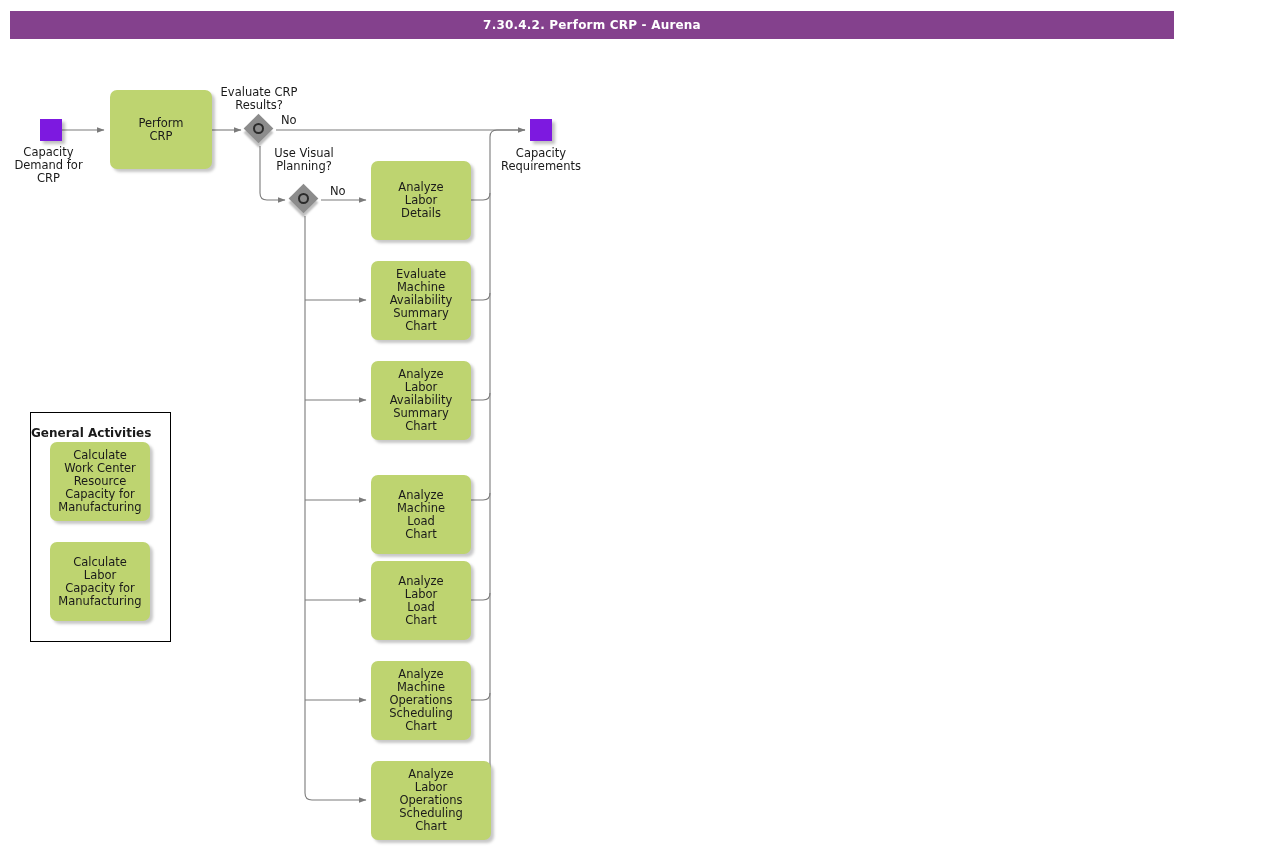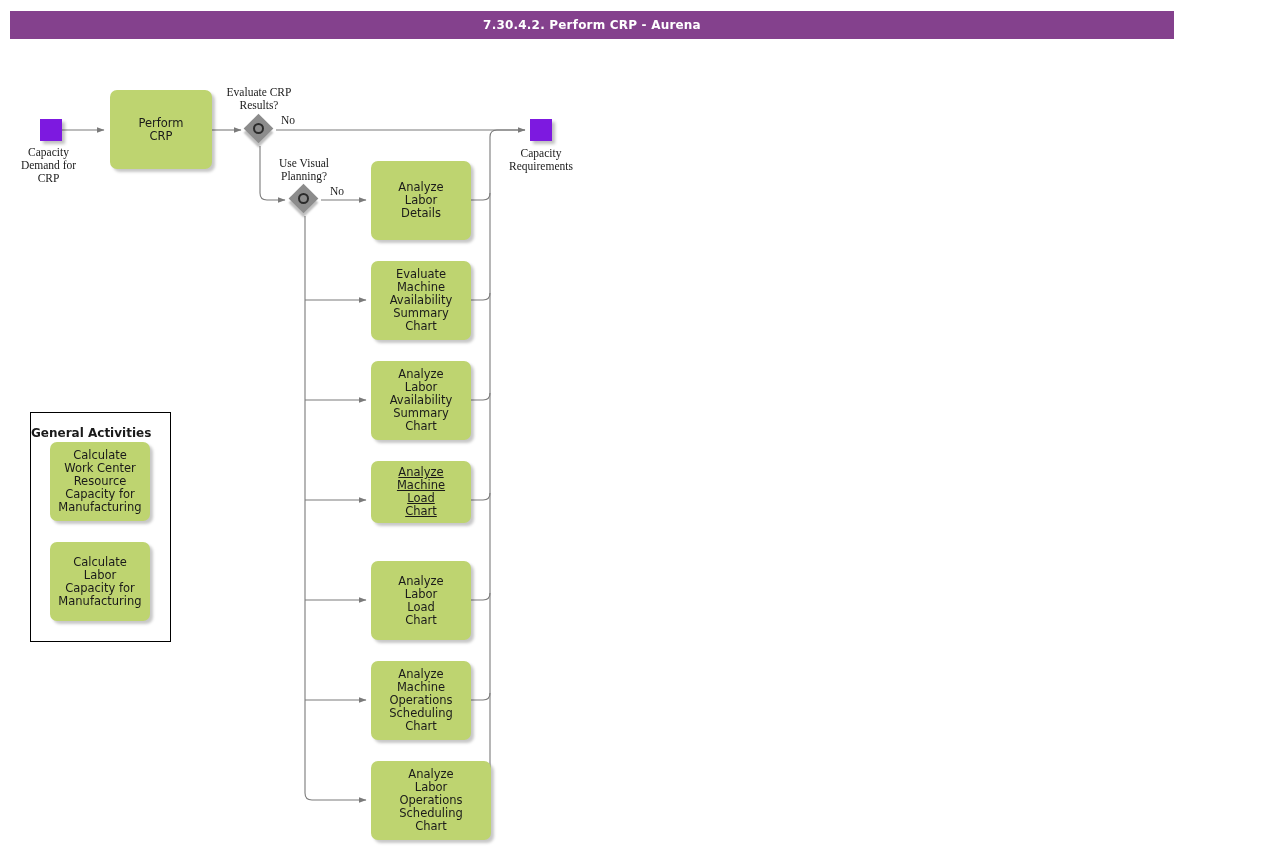--- a/index.html
+++ b/index.html
@@ -80,21 +80,20 @@
     background: #8c8c8c;
     box-sizing: border-box;
   }
   .label {
     position: absolute;
     font-size: 11.5px;
     line-height: 13px;
     color: #1a1a1a;
     text-align: center;
     white-space: pre-line;
-    font-family: Liberation Serif, serif;
   }
   .label.left {
     text-align: left;
   }
   .group-box {
     position: absolute;
     border: 1px solid #000000;
     background: #ffffff;
     box-sizing: border-box;
   }
@@ -171,34 +170,34 @@
 <div class="label" style="left:205px; top:86px; width:108px;">Evaluate CRP
 Results?</div>
 <div class="label left" style="left:281px; top:114px; width:40px;">No</div>
 
 <div class="gateway">
   <div style="position:absolute;left:290px;top:185px;width:30px;height:30px;">
     <div class="dia"></div>
     <div class="ring"></div>
   </div>
 </div>
-<div class="label" style="left:251px; top:157px; width:106px;">Use Visual
+<div class="label" style="left:251px; top:147px; width:106px;">Use Visual
 Planning?</div>
 <div class="label left" style="left:330px; top:185px; width:40px;">No</div>
 
 <div class="node task" style="left:371px; top:161px; width:100px; height:79px;">Analyze
 Labor
 Details</div>
 <div class="node task" style="left:371px; top:261px; width:100px; height:79px;">Evaluate Machine
 Availability
 Summary Chart</div>
 <div class="node task" style="left:371px; top:361px; width:100px; height:79px;">Analyze Labor
 Availability
 Summary Chart</div>
-<div class="node task" style="left:371px; top:461px; width:100px; height:62px;text-decoration:underline;">Analyze Machine
+<div class="node task" style="left:371px; top:475px; width:100px; height:79px;">Analyze Machine
 Load Chart</div>
 <div class="node task" style="left:371px; top:561px; width:100px; height:79px;">Analyze Labor
 Load Chart</div>
 <div class="node task" style="left:371px; top:661px; width:100px; height:79px;">Analyze Machine
 Operations
 Scheduling
 Chart</div>
 <div class="node task" style="left:371px; top:761px; width:120px; height:79px;">Analyze Labor
 Operations
 Scheduling

